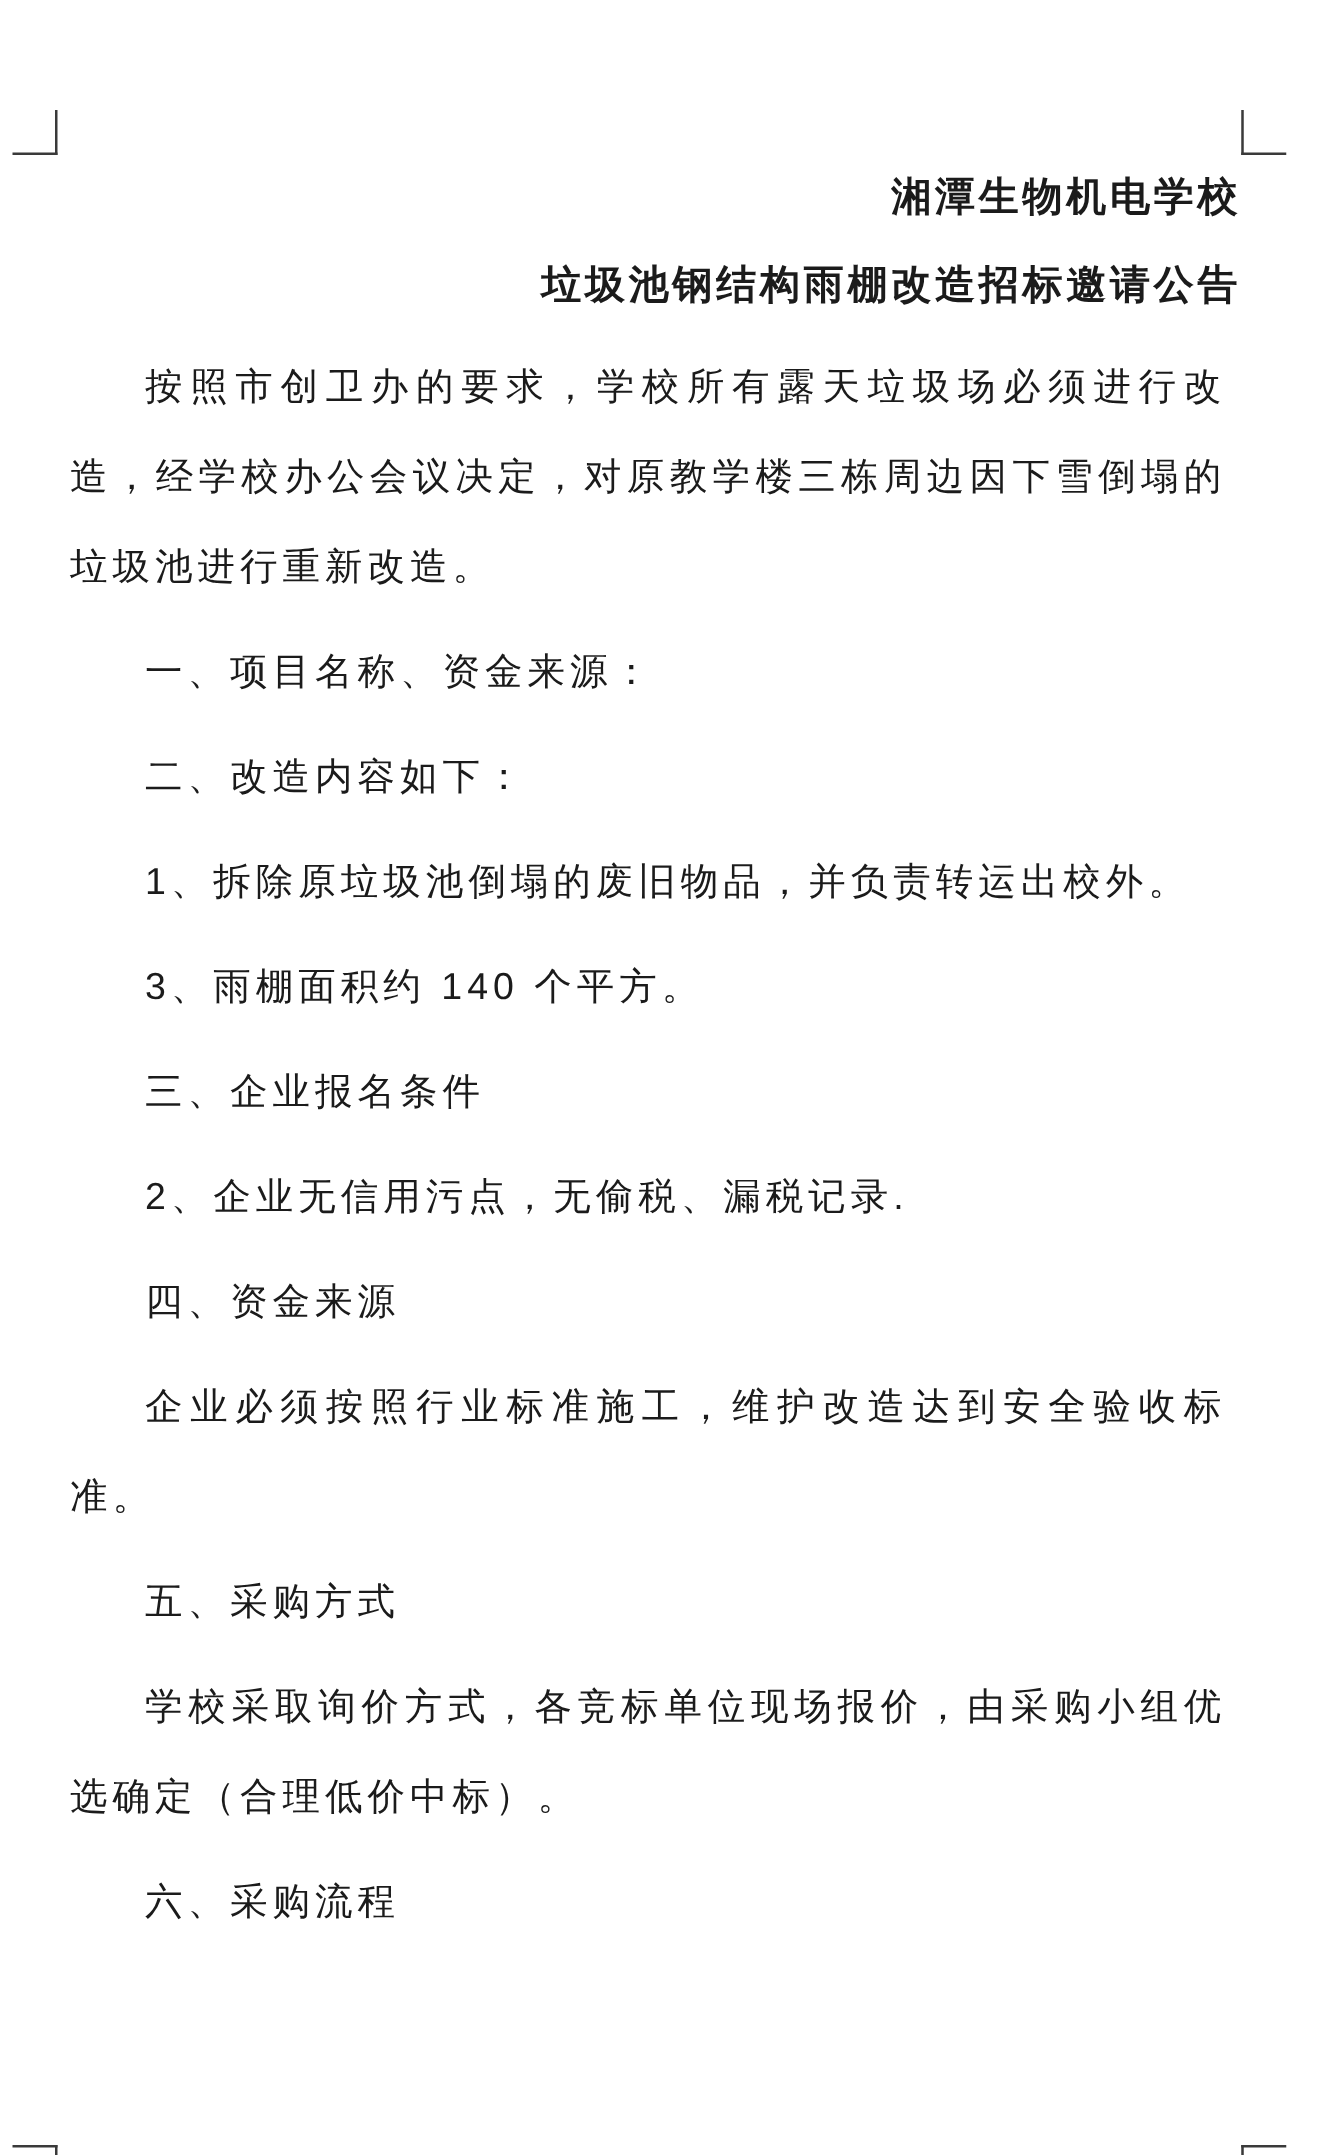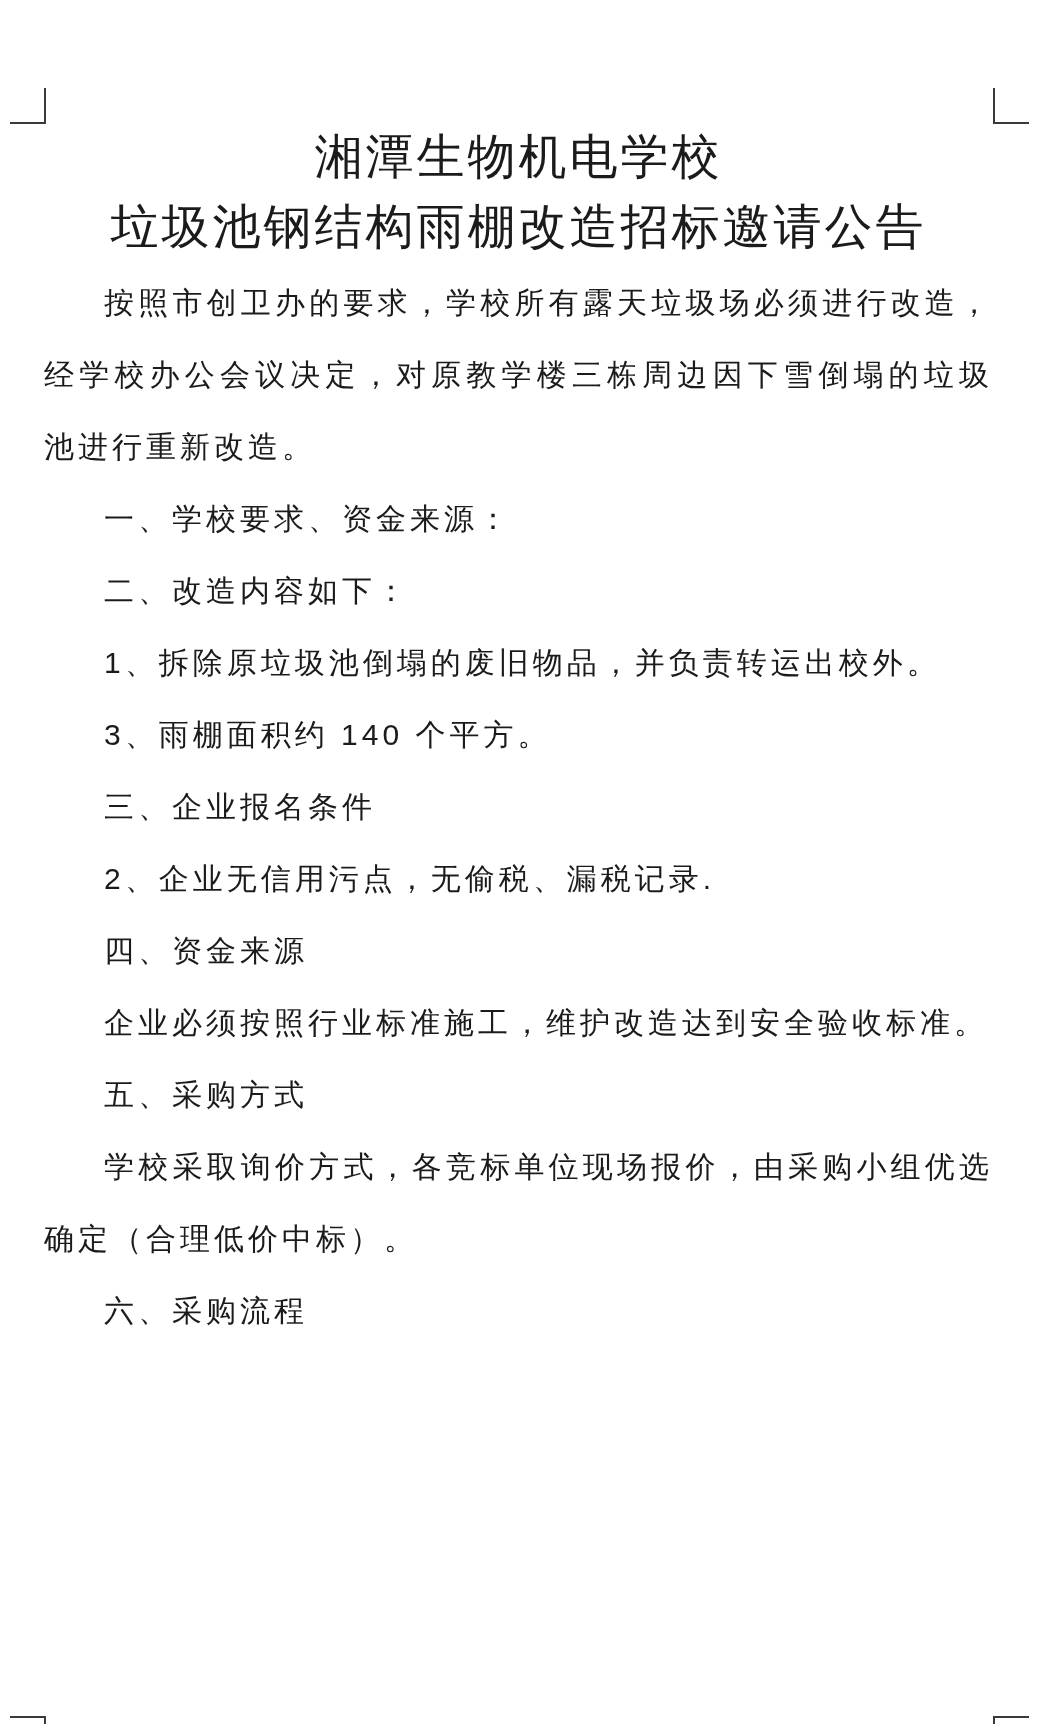--- a/index.html
+++ b/index.html
@@ -19,56 +19,56 @@
   .mark-bl { left: 10px;  top: 1716px; border-right: 2px solid #3a3a3a; border-top:    2px solid #3a3a3a; }
   .mark-br { left: 993px; top: 1716px; border-left:  2px solid #3a3a3a; border-top:    2px solid #3a3a3a; }
 
   .content {
     position: absolute;
     left: 44px;
     top: 122px;
     width: 949px;
   }
   .doc-title {
-    text-align: center;
-    font-size: 48px;
+    text-align: right;
+    font-size: 32px;
     line-height: 70px;
     letter-spacing: 3px;
-    font-weight: 400;
+    font-weight: 700;
     white-space: nowrap;
   }
   .body-text {
     margin-top: 5px;
     font-size: 30px;
     line-height: 72px;
     letter-spacing: 4px;
     text-align: justify;
   }
   .para {
-    margin: 0;
+    margin: 12px;
     text-indent: 2em;
   }
 </style>
 </head>
 <body>
 
 <div class="page">
 
   <div class="mark mark-tl"></div>
   <div class="mark mark-tr"></div>
   <div class="mark mark-bl"></div>
   <div class="mark mark-br"></div>
 
   <div class="content">
     <div class="doc-title">湘潭生物机电学校</div>
     <div class="doc-title">垃圾池钢结构雨棚改造招标邀请公告</div>
 
     <div class="body-text">
       <p class="para">按照市创卫办的要求，学校所有露天垃圾场必须进行改造，经学校办公会议决定，对原教学楼三栋周边因下雪倒塌的垃圾池进行重新改造。</p>
-      <p class="para">一、学校要求、资金来源：</p>
+      <p class="para">一、项目名称、资金来源：</p>
       <p class="para">二、改造内容如下：</p>
       <p class="para">1、拆除原垃圾池倒塌的废旧物品，并负责转运出校外。</p>
       <p class="para">3、雨棚面积约 140 个平方。</p>
       <p class="para">三、企业报名条件</p>
       <p class="para">2、企业无信用污点，无偷税、漏税记录.</p>
       <p class="para">四、资金来源</p>
       <p class="para">企业必须按照行业标准施工，维护改造达到安全验收标准。</p>
       <p class="para">五、采购方式</p>
       <p class="para">学校采取询价方式，各竞标单位现场报价，由采购小组优选确定（合理低价中标）。</p>
       <p class="para">六、采购流程</p>

